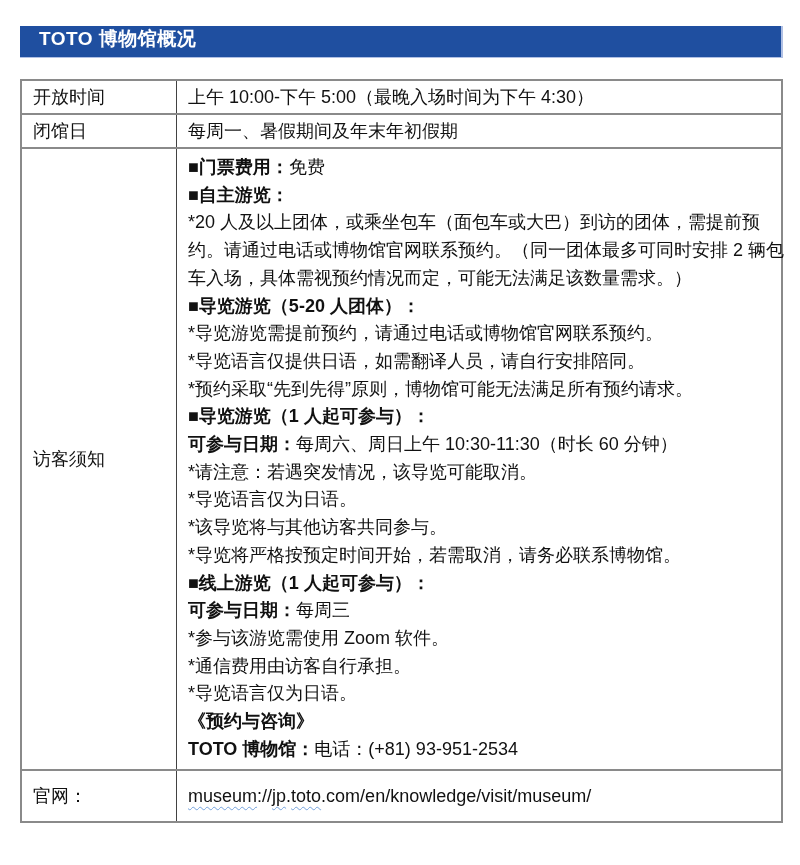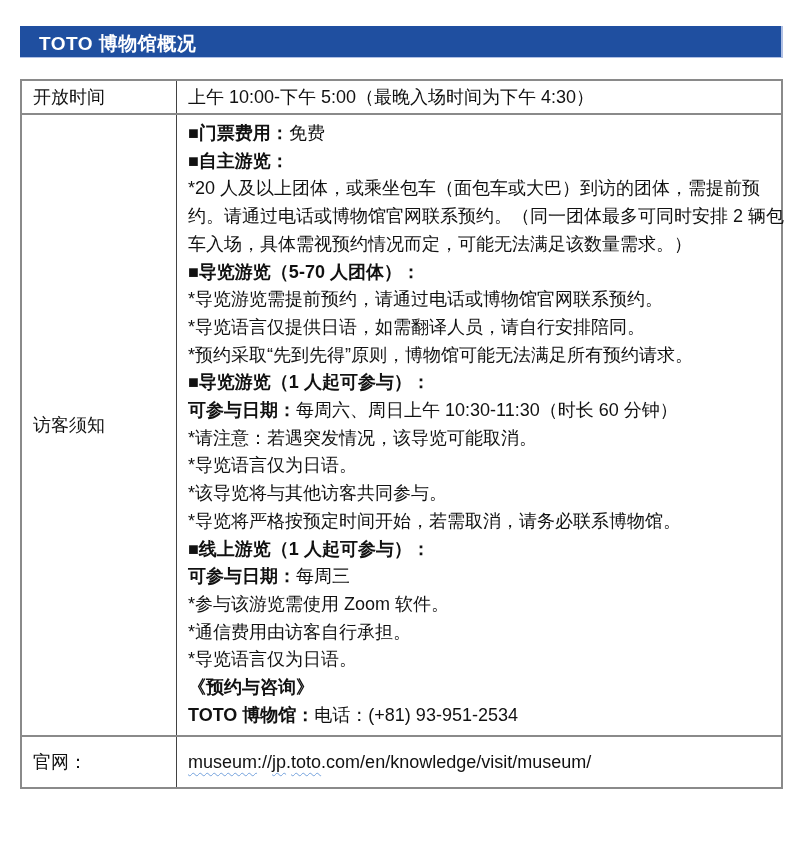--- a/index.html
+++ b/index.html
@@ -22,21 +22,21 @@
   
   .title-bar {
     margin: 26px 17px 0 20px;
     width: 763px;
     height: 32px;
     box-sizing: border-box;
     background: #1f4fa0;
     border-right: 2px solid #b0c0e4;
     border-bottom: 1px solid #b0c0e4;
     display: flex;
-    align-items: flex-end;
+    align-items: flex-start;
   }
   .title-bar .title {
     color: #ffffff;
     font-weight: bold;
     font-size: 19px;
     padding-left: 19px;
     letter-spacing: 0.5px;
     white-space: nowrap;
   }
   
@@ -92,30 +92,34 @@
     <span class="title">TOTO 博物馆概况</span>
   </div>
 
   <table class="info-table">
     <tbody>
       <tr class="row-simple">
         <td class="label-cell">开放时间</td>
         <td class="content-cell">上午 10:00-下午 5:00（最晚入场时间为下午 4:30）</td>
       </tr>
 
+      <tr class="row-simple">
+        <td class="label-cell">闭馆日</td>
+        <td class="content-cell">每周一、暑假期间及年末年初假期</td>
+      </tr>
 
       <tr>
         <td class="label-cell">访客须知</td>
         <td class="content-cell notice-cell" id="notice-lines">
             <div class="notice-line"><span class="seg-bold">■门票费用：</span><span class="">免费</span></div>
             <div class="notice-line"><span class="seg-bold">■自主游览：</span></div>
             <div class="notice-line"><span class="">*20 人及以上团体，或乘坐包车（面包车或大巴）到访的团体，需提前预</span></div>
             <div class="notice-line"><span class="">约。请通过电话或博物馆官网联系预约。（同一团体最多可同时安排 2 辆包</span></div>
             <div class="notice-line"><span class="">车入场，具体需视预约情况而定，可能无法满足该数量需求。）</span></div>
-            <div class="notice-line"><span class="seg-bold">■导览游览（5-70 人团体）：</span></div>
+            <div class="notice-line"><span class="seg-bold">■导览游览（5-20 人团体）：</span></div>
             <div class="notice-line"><span class="">*导览游览需提前预约，请通过电话或博物馆官网联系预约。</span></div>
             <div class="notice-line"><span class="">*导览语言仅提供日语，如需翻译人员，请自行安排陪同。</span></div>
             <div class="notice-line"><span class="">*预约采取“先到先得”原则，博物馆可能无法满足所有预约请求。</span></div>
             <div class="notice-line"><span class="seg-bold">■导览游览（1 人起可参与）：</span></div>
             <div class="notice-line"><span class="seg-bold">可参与日期：</span><span class="">每周六、周日上午 10:30-11:30（时长 60 分钟）</span></div>
             <div class="notice-line"><span class="">*请注意：若遇突发情况，该导览可能取消。</span></div>
             <div class="notice-line"><span class="">*导览语言仅为日语。</span></div>
             <div class="notice-line"><span class="">*该导览将与其他访客共同参与。</span></div>
             <div class="notice-line"><span class="">*导览将严格按预定时间开始，若需取消，请务必联系博物馆。</span></div>
             <div class="notice-line"><span class="seg-bold">■线上游览（1 人起可参与）：</span></div>

